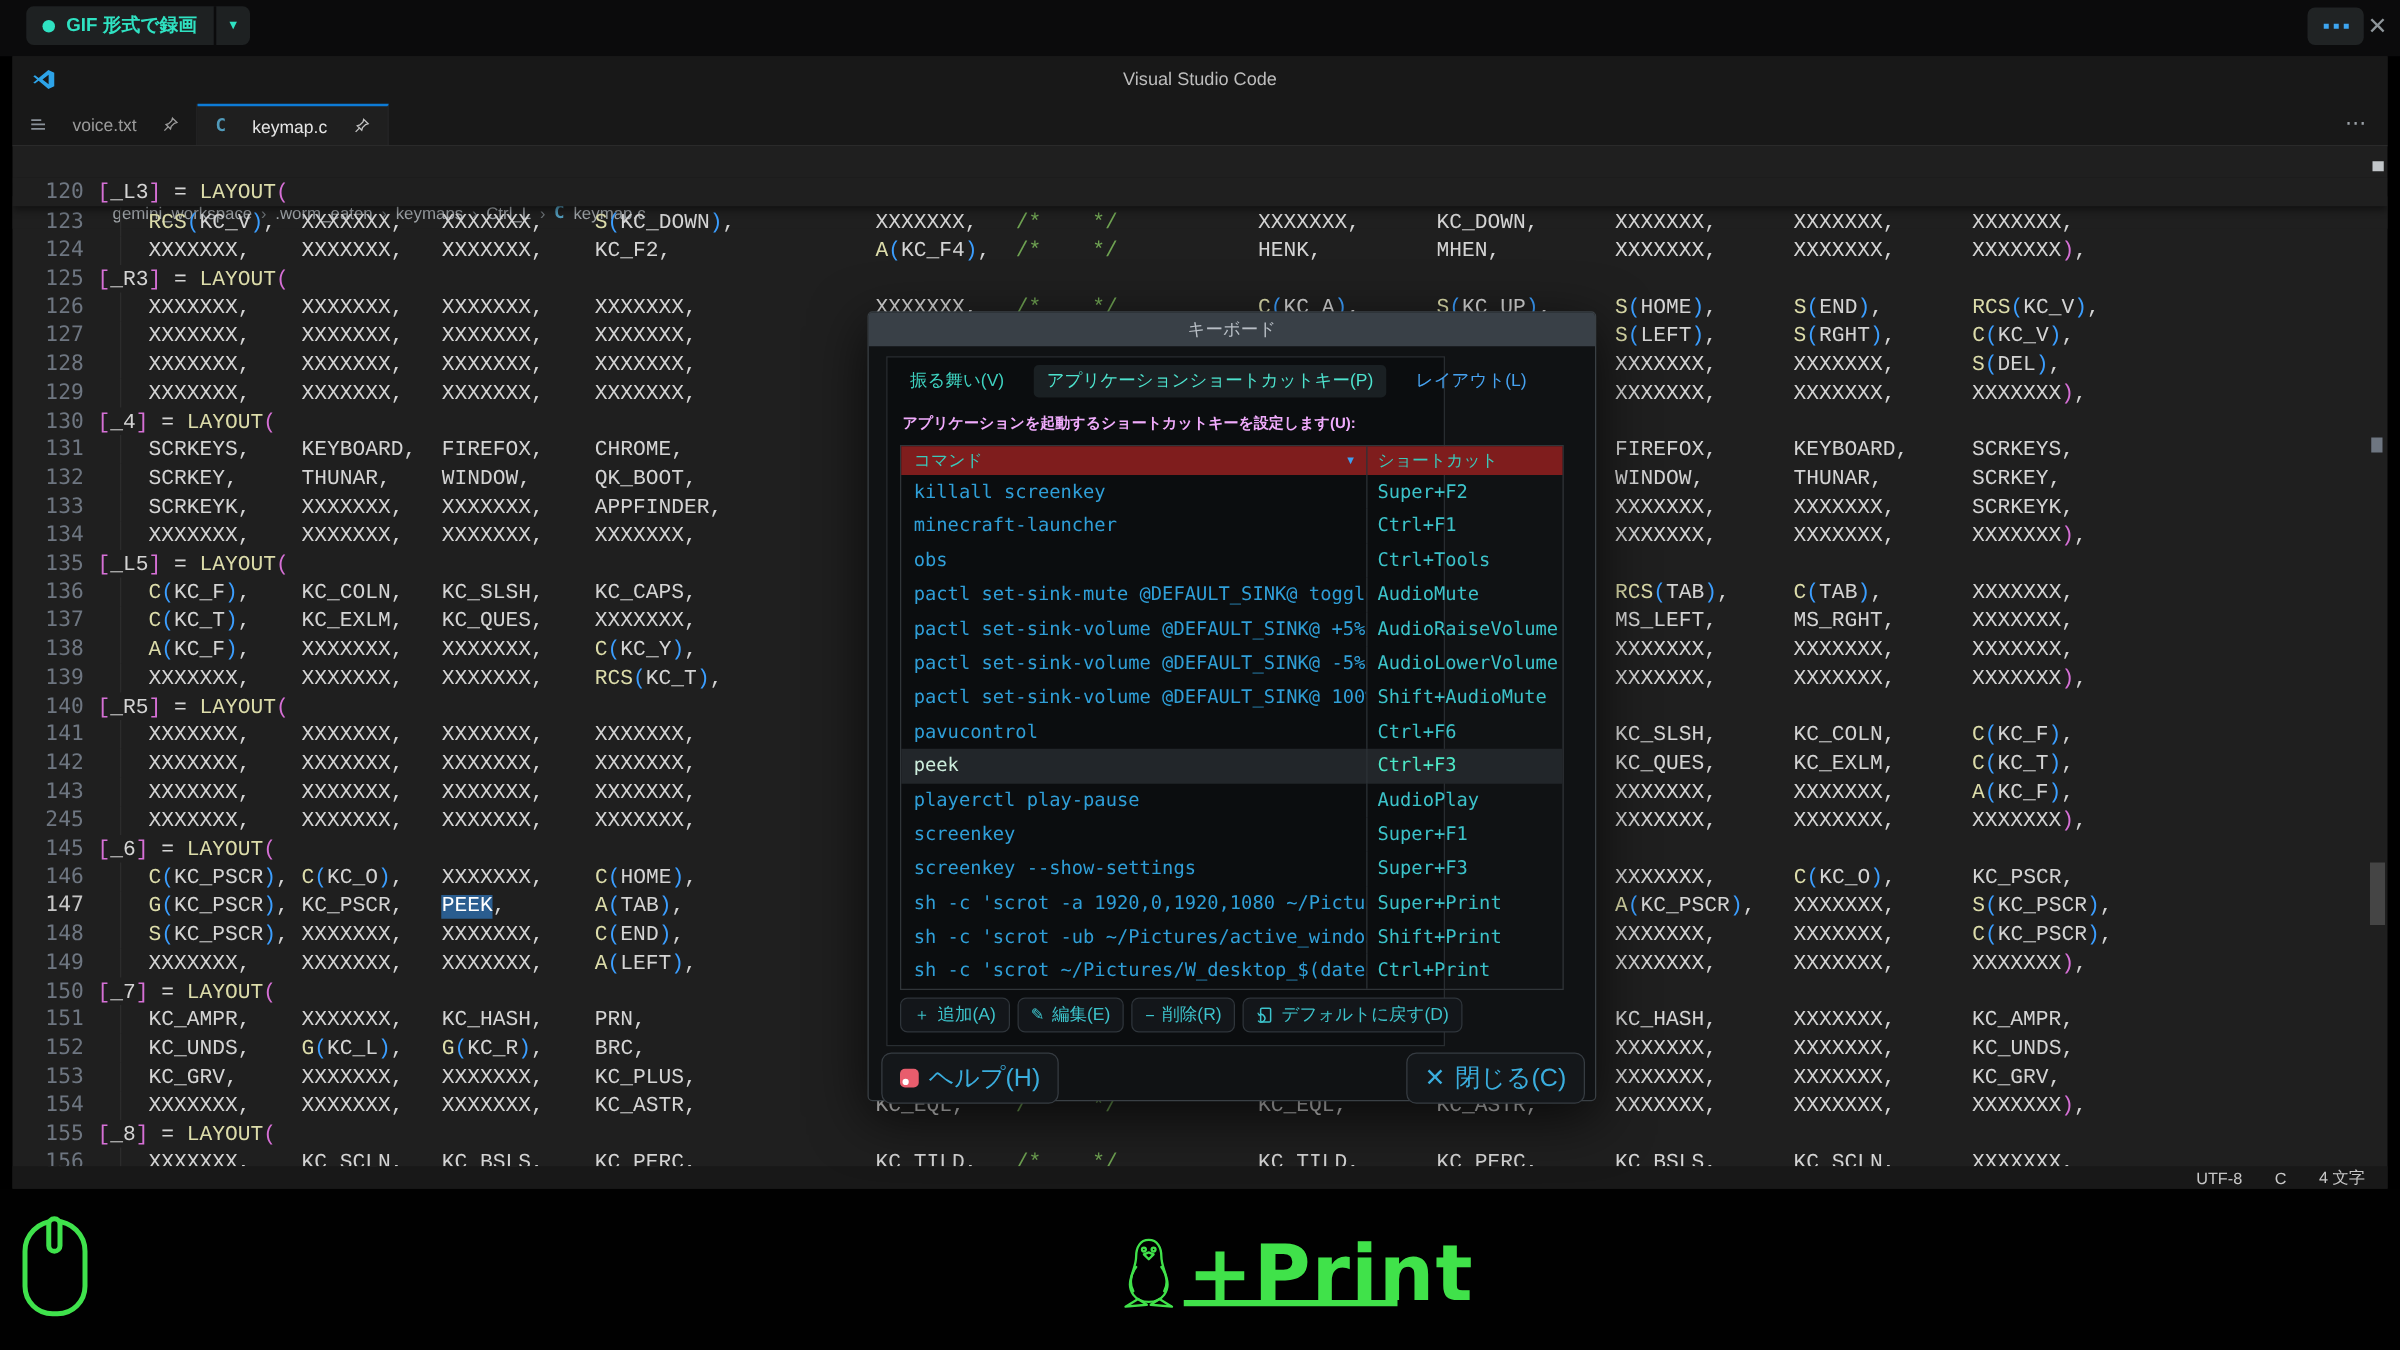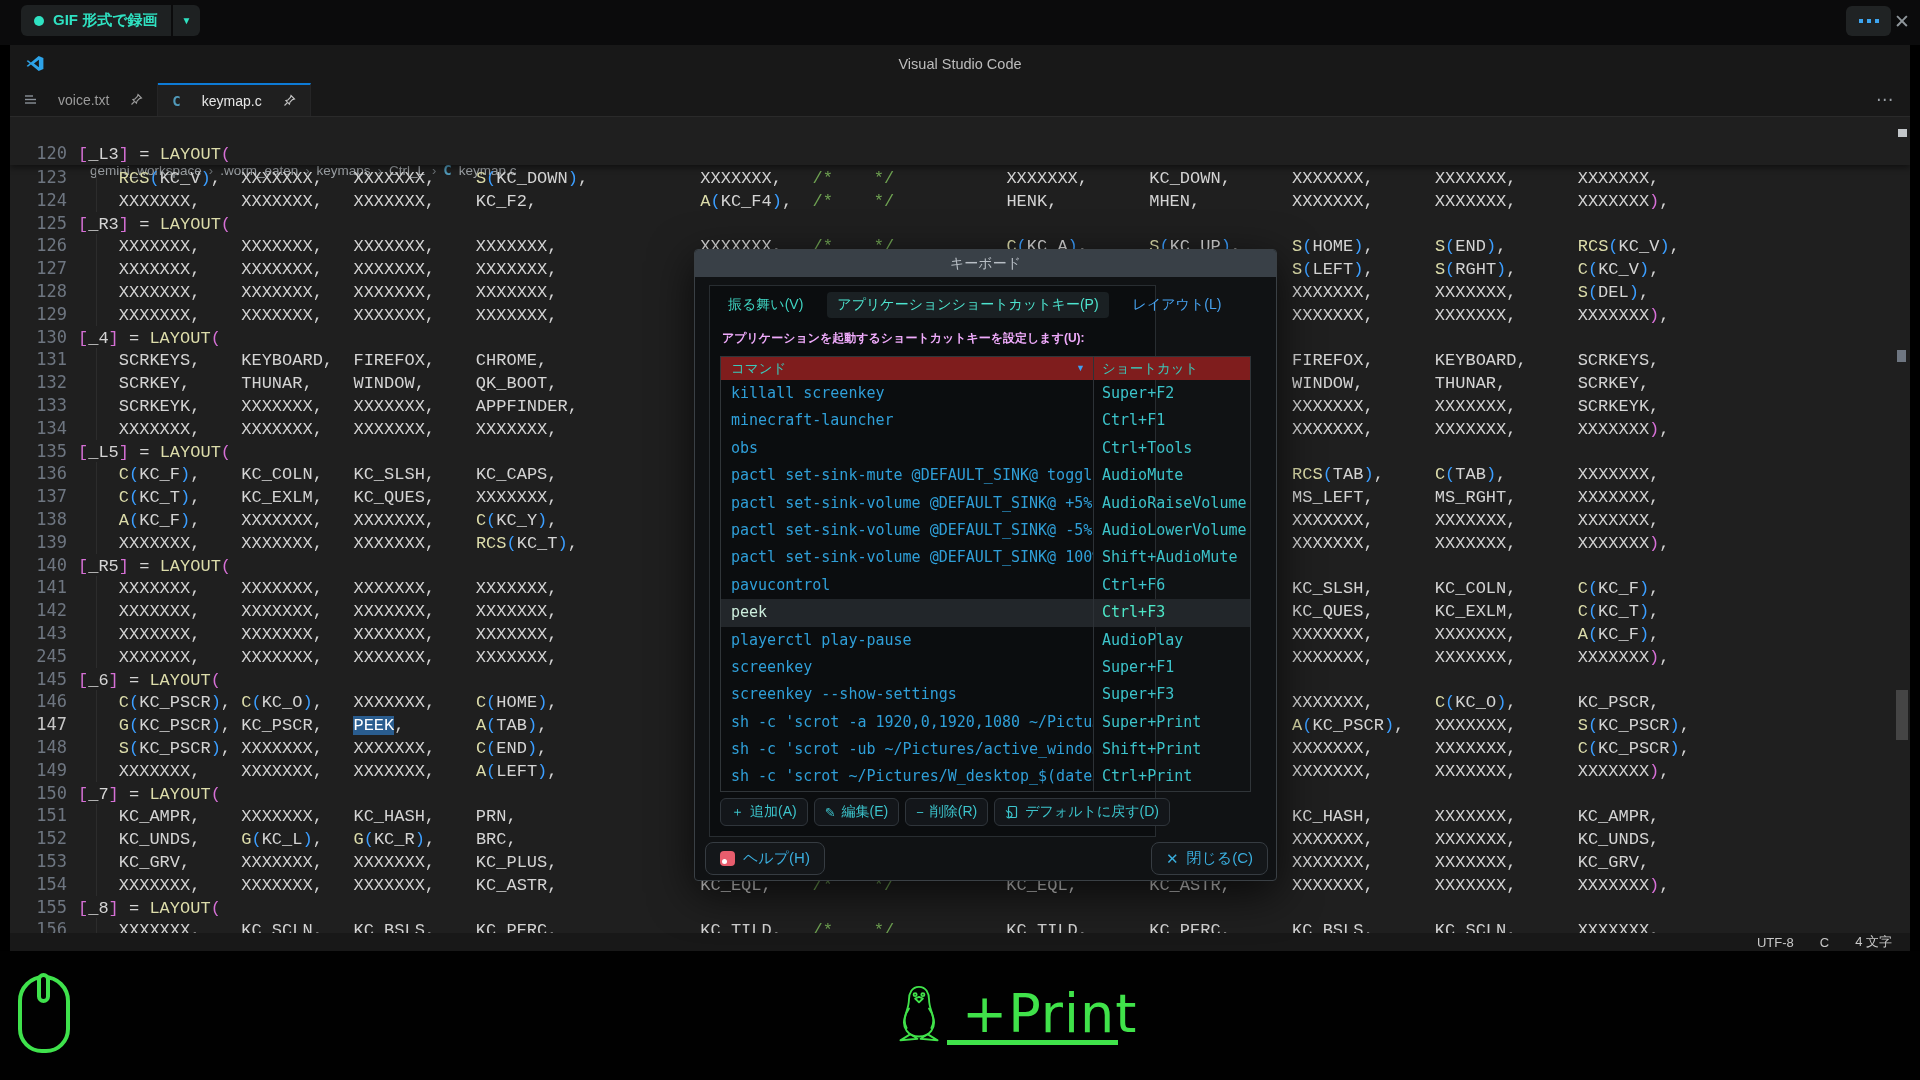--- a/index.html
+++ b/index.html
@@ -73,34 +73,34 @@
   .tcmd{width:372px;padding-left:10px;color:#2f9fd8;white-space:nowrap;overflow:hidden;box-sizing:border-box;}
   .tsc{flex:1;border-left:1px solid #2d3237;padding-left:8px;color:#3cc3ca;white-space:nowrap;}
   .selrow .tcmd{color:#cdeedd;}
   .selrow .tsc{color:#4de8c8;}
   #btnrow{position:absolute;left:10px;right:10px;top:512px;display:flex;gap:6px;align-items:center;}
   .abtn{background:#13161a;border:1px solid #2f353b;border-radius:6px;color:#3cc4cc;font-size:14px;
         padding:4px 10px;display:flex;gap:6px;align-items:center;white-space:nowrap;}
   .abtn .glyph{font-size:13px;}
   #resetbtn{margin-left:auto;}
   .fbtn{position:absolute;background:#14171a;border:1px solid #363c42;border-radius:8px;color:#3aaede;
-        font-size:15px;padding:6px 14px;display:flex;gap:8px;align-items:center;white-space:nowrap;box-sizing:border-box;}
+        font-size:20px;padding:6px 14px;display:flex;gap:8px;align-items:center;white-space:nowrap;box-sizing:border-box;}
   #helpbtn{left:10px;top:592px;}
   #closebtn{right:8px;top:592px;}
   .helpicon{width:15px;height:15px;background:#e85d6d;border-radius:4px;position:relative;display:inline-block;}
   .helpicon::after{content:'';position:absolute;left:2px;bottom:2px;width:5px;height:5px;border-radius:50%;background:#fff;}
   
   #bottomstrip{position:absolute;left:0;top:951px;width:1920px;height:129px;background:#010101;}
   #mousebox{position:absolute;left:18px;top:975px;width:52px;height:78px;border:4px solid #3fe24c;
             border-radius:26px 26px 24px 24px;box-sizing:border-box;}
   #mousewheel{position:absolute;left:37px;top:973px;width:13px;height:30px;border:4px solid #3fe24c;
               border-radius:7px;background:#010101;box-sizing:border-box;}
   #skey{position:absolute;left:888px;top:982px;display:flex;align-items:center;}
-  #skeytext{color:#40e24a;font-size:54px;font-weight:normal;letter-spacing:1px;
-            font-family:"DejaVu Sans","Liberation Sans",sans-serif;margin-left:12px;}
+  #skeytext{color:#40e24a;font-size:62px;font-weight:bold;letter-spacing:1px;
+            font-family:"DejaVu Sans","Liberation Sans",sans-serif;}
   #skeyline{position:absolute;left:947px;top:1040px;width:171px;height:5px;background:#40e24a;}
 </style>
 </head>
 <body>
 
 <div id="topstrip">
   <div id="recbtn">
     <span class="rec-main">
       <span class="rec-dot"></span>
       <span>GIF 形式で録画</span>

